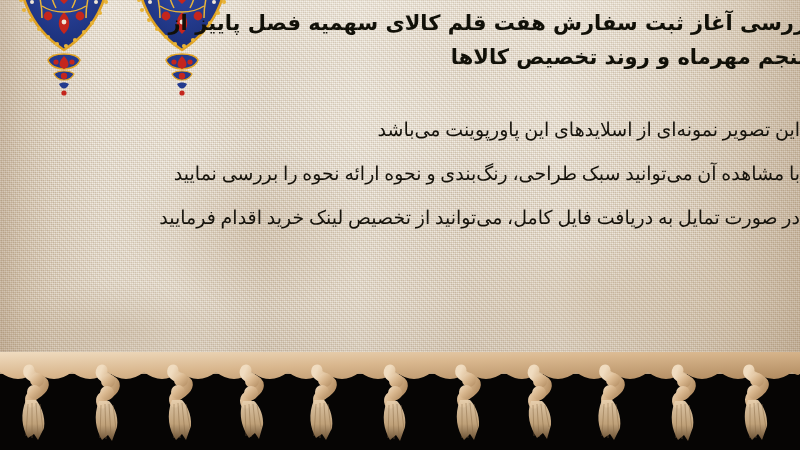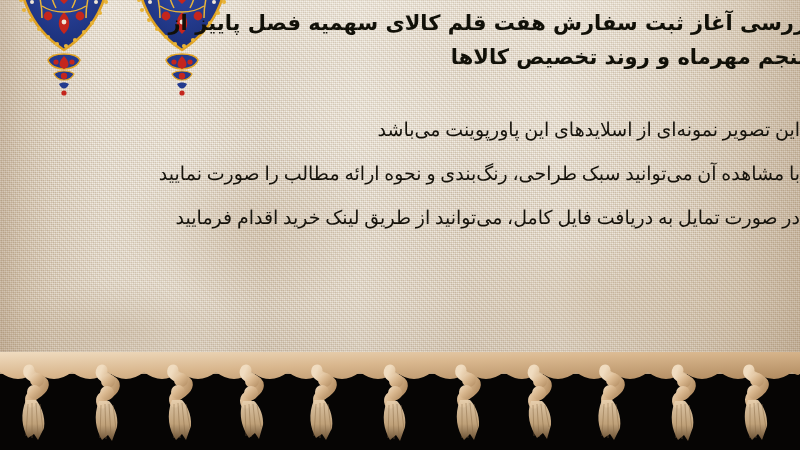--- a/index.html
+++ b/index.html
@@ -297,22 +297,22 @@
 
   <div class="text-layer">
 
     <div class="title">
       <span class="line1">ررسی آغاز ثبت سفارش هفت قلم کالای سهمیه فصل پاییز از</span>
       <span class="line2">پنجم مهرماه و روند تخصیص کالاها</span>
     </div>
 
     <div class="body-lines">
       <span class="bline b1">این تصویر نمونه‌ای از اسلایدهای این پاورپوینت می‌باشد</span>
-      <span class="bline b2">با مشاهده آن می‌توانید سبک طراحی، رنگ‌بندی و نحوه ارائه مطالب را صورت نمایید</span>
-      <span class="bline b3">در صورت تمایل به دریافت فایل کامل، می‌توانید از طریق لینک خرید اقدام فرمایید</span>
+      <span class="bline b2">با مشاهده آن می‌توانید سبک طراحی، رنگ‌بندی و نحوه ارائه نحوه را بررسی نمایید</span>
+      <span class="bline b3">در صورت تمایل به دریافت فایل کامل، می‌توانید از تخصیص لینک خرید اقدام فرمایید</span>
     </div>
 
   </div>
 
   <div class="fringe-zone">
     <div class="fringe-black"></div>
     <div class="cloth-hem"></div>
     <svg class="fringe-svg" width="800" height="98" viewBox="0 0 800 98">
       <defs>
         <linearGradient id="cord" x1="0" y1="0" x2="1" y2="1">

